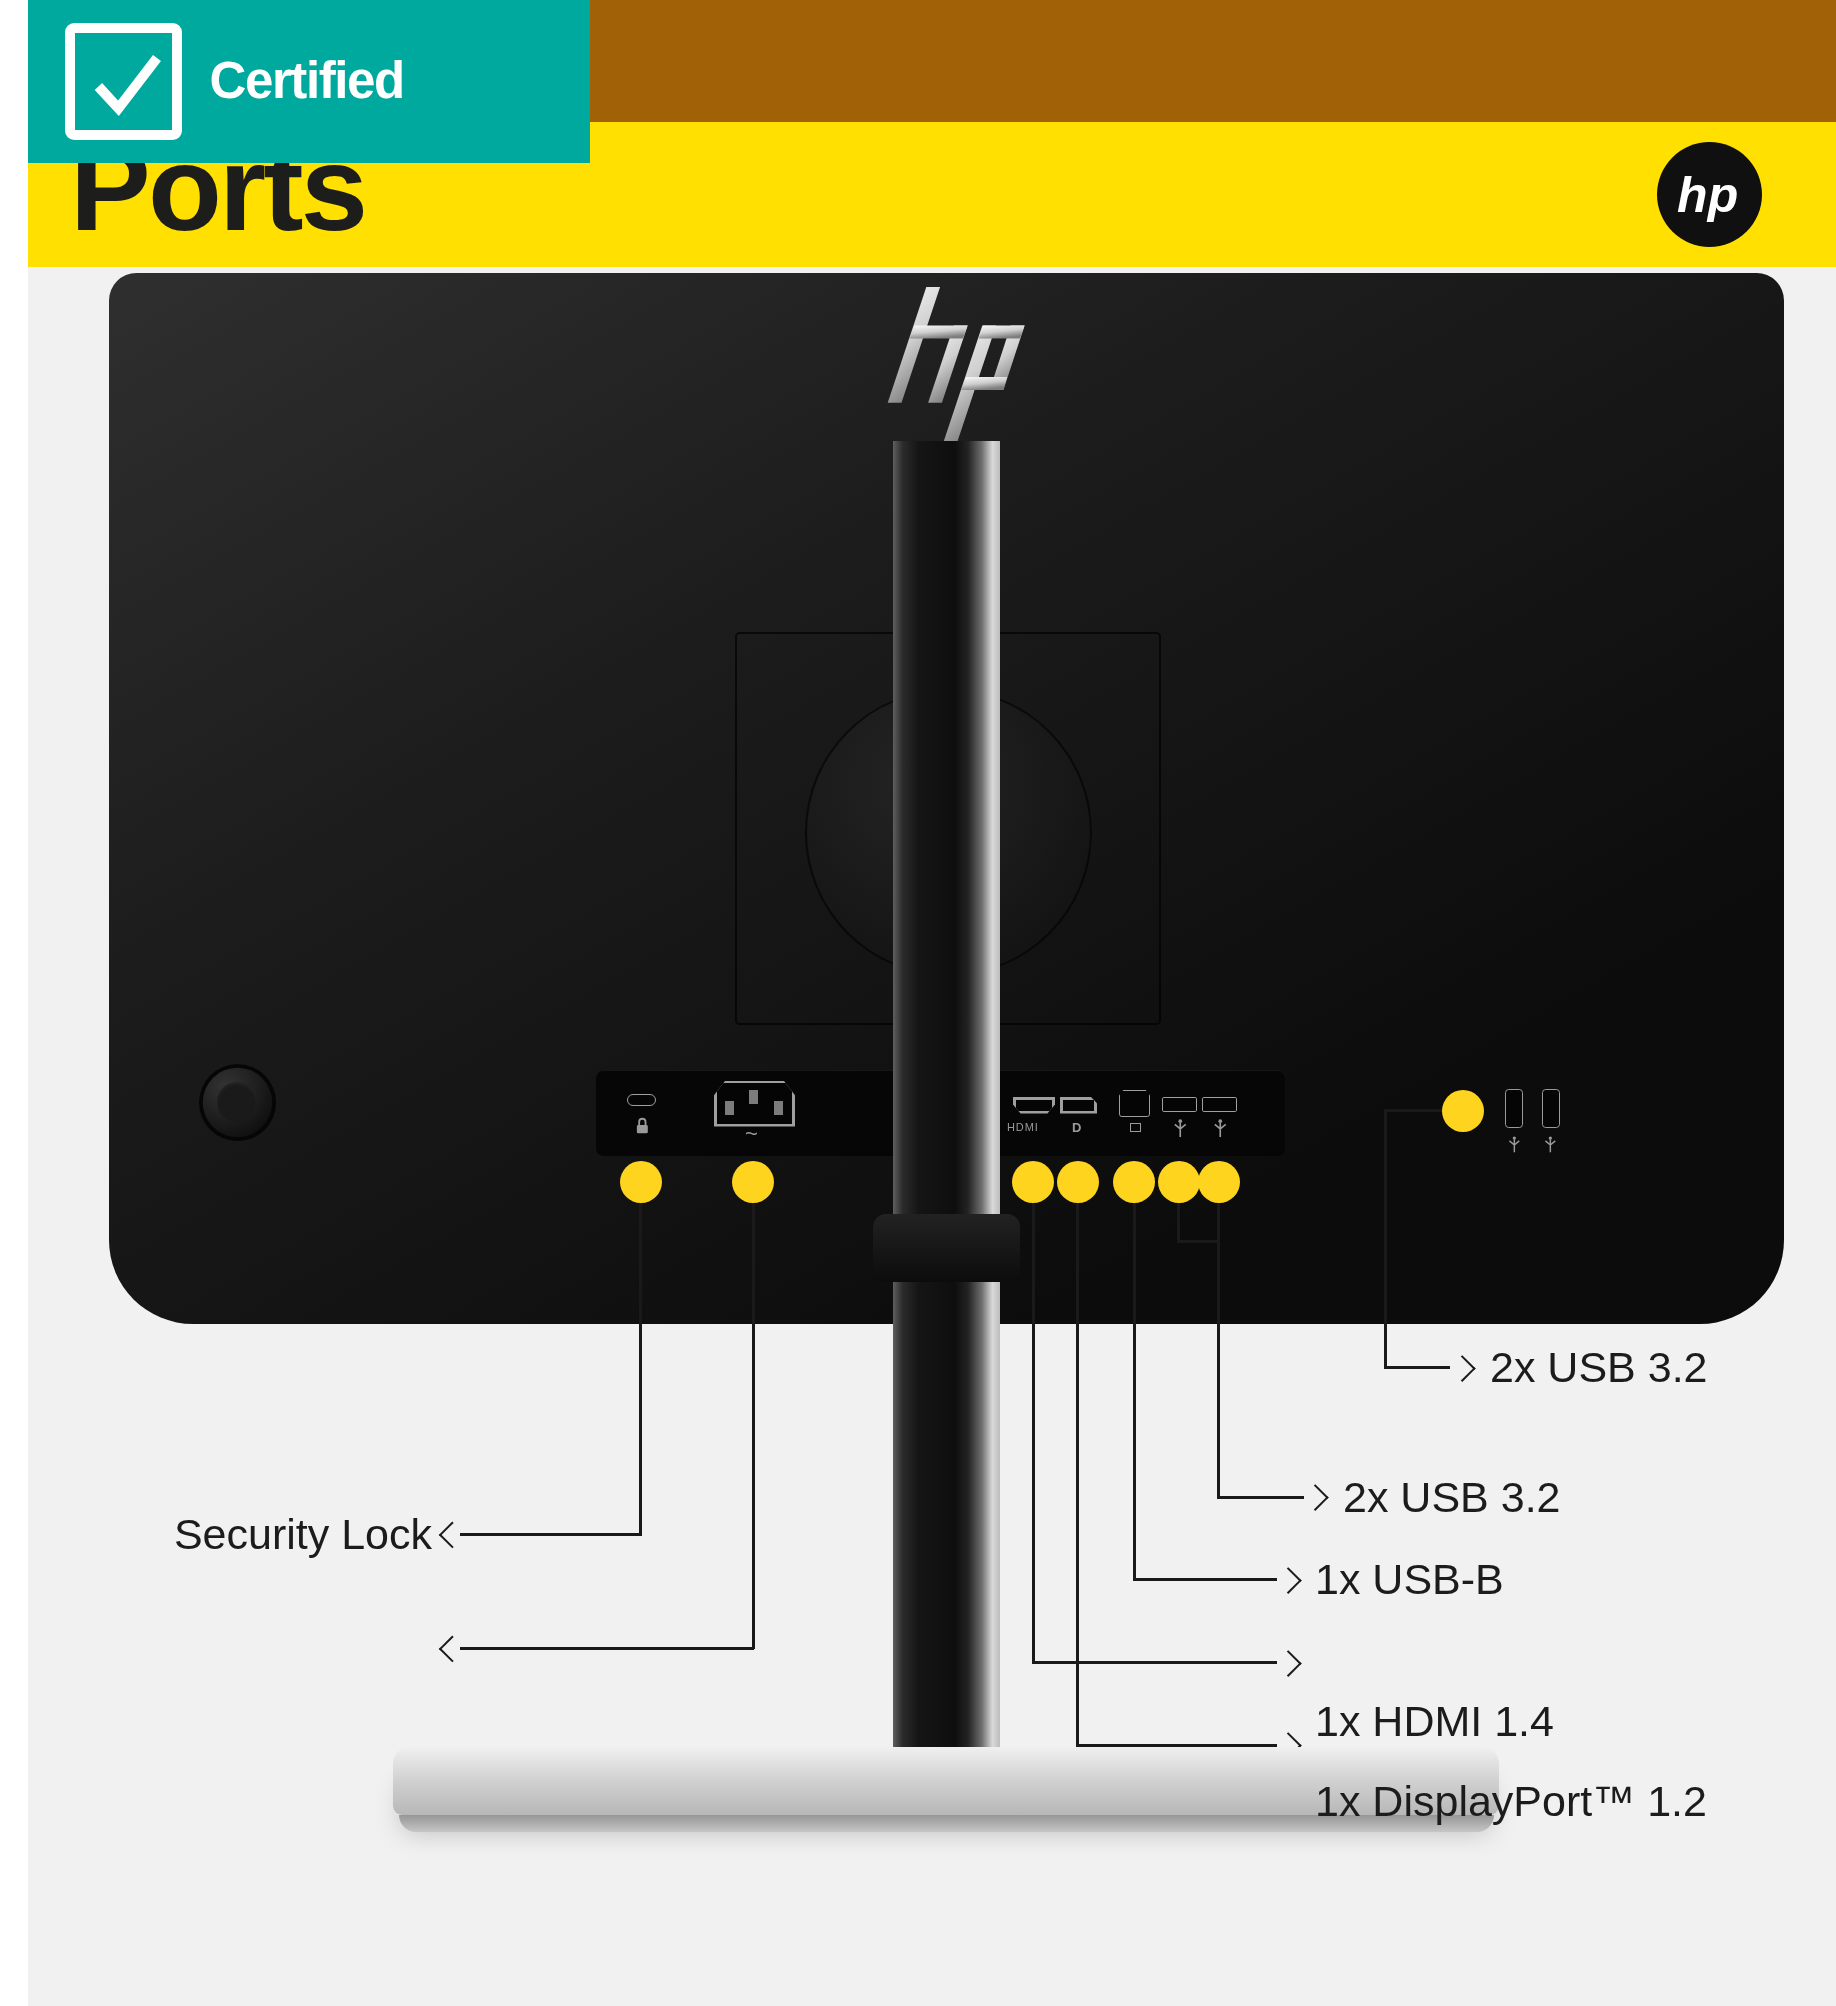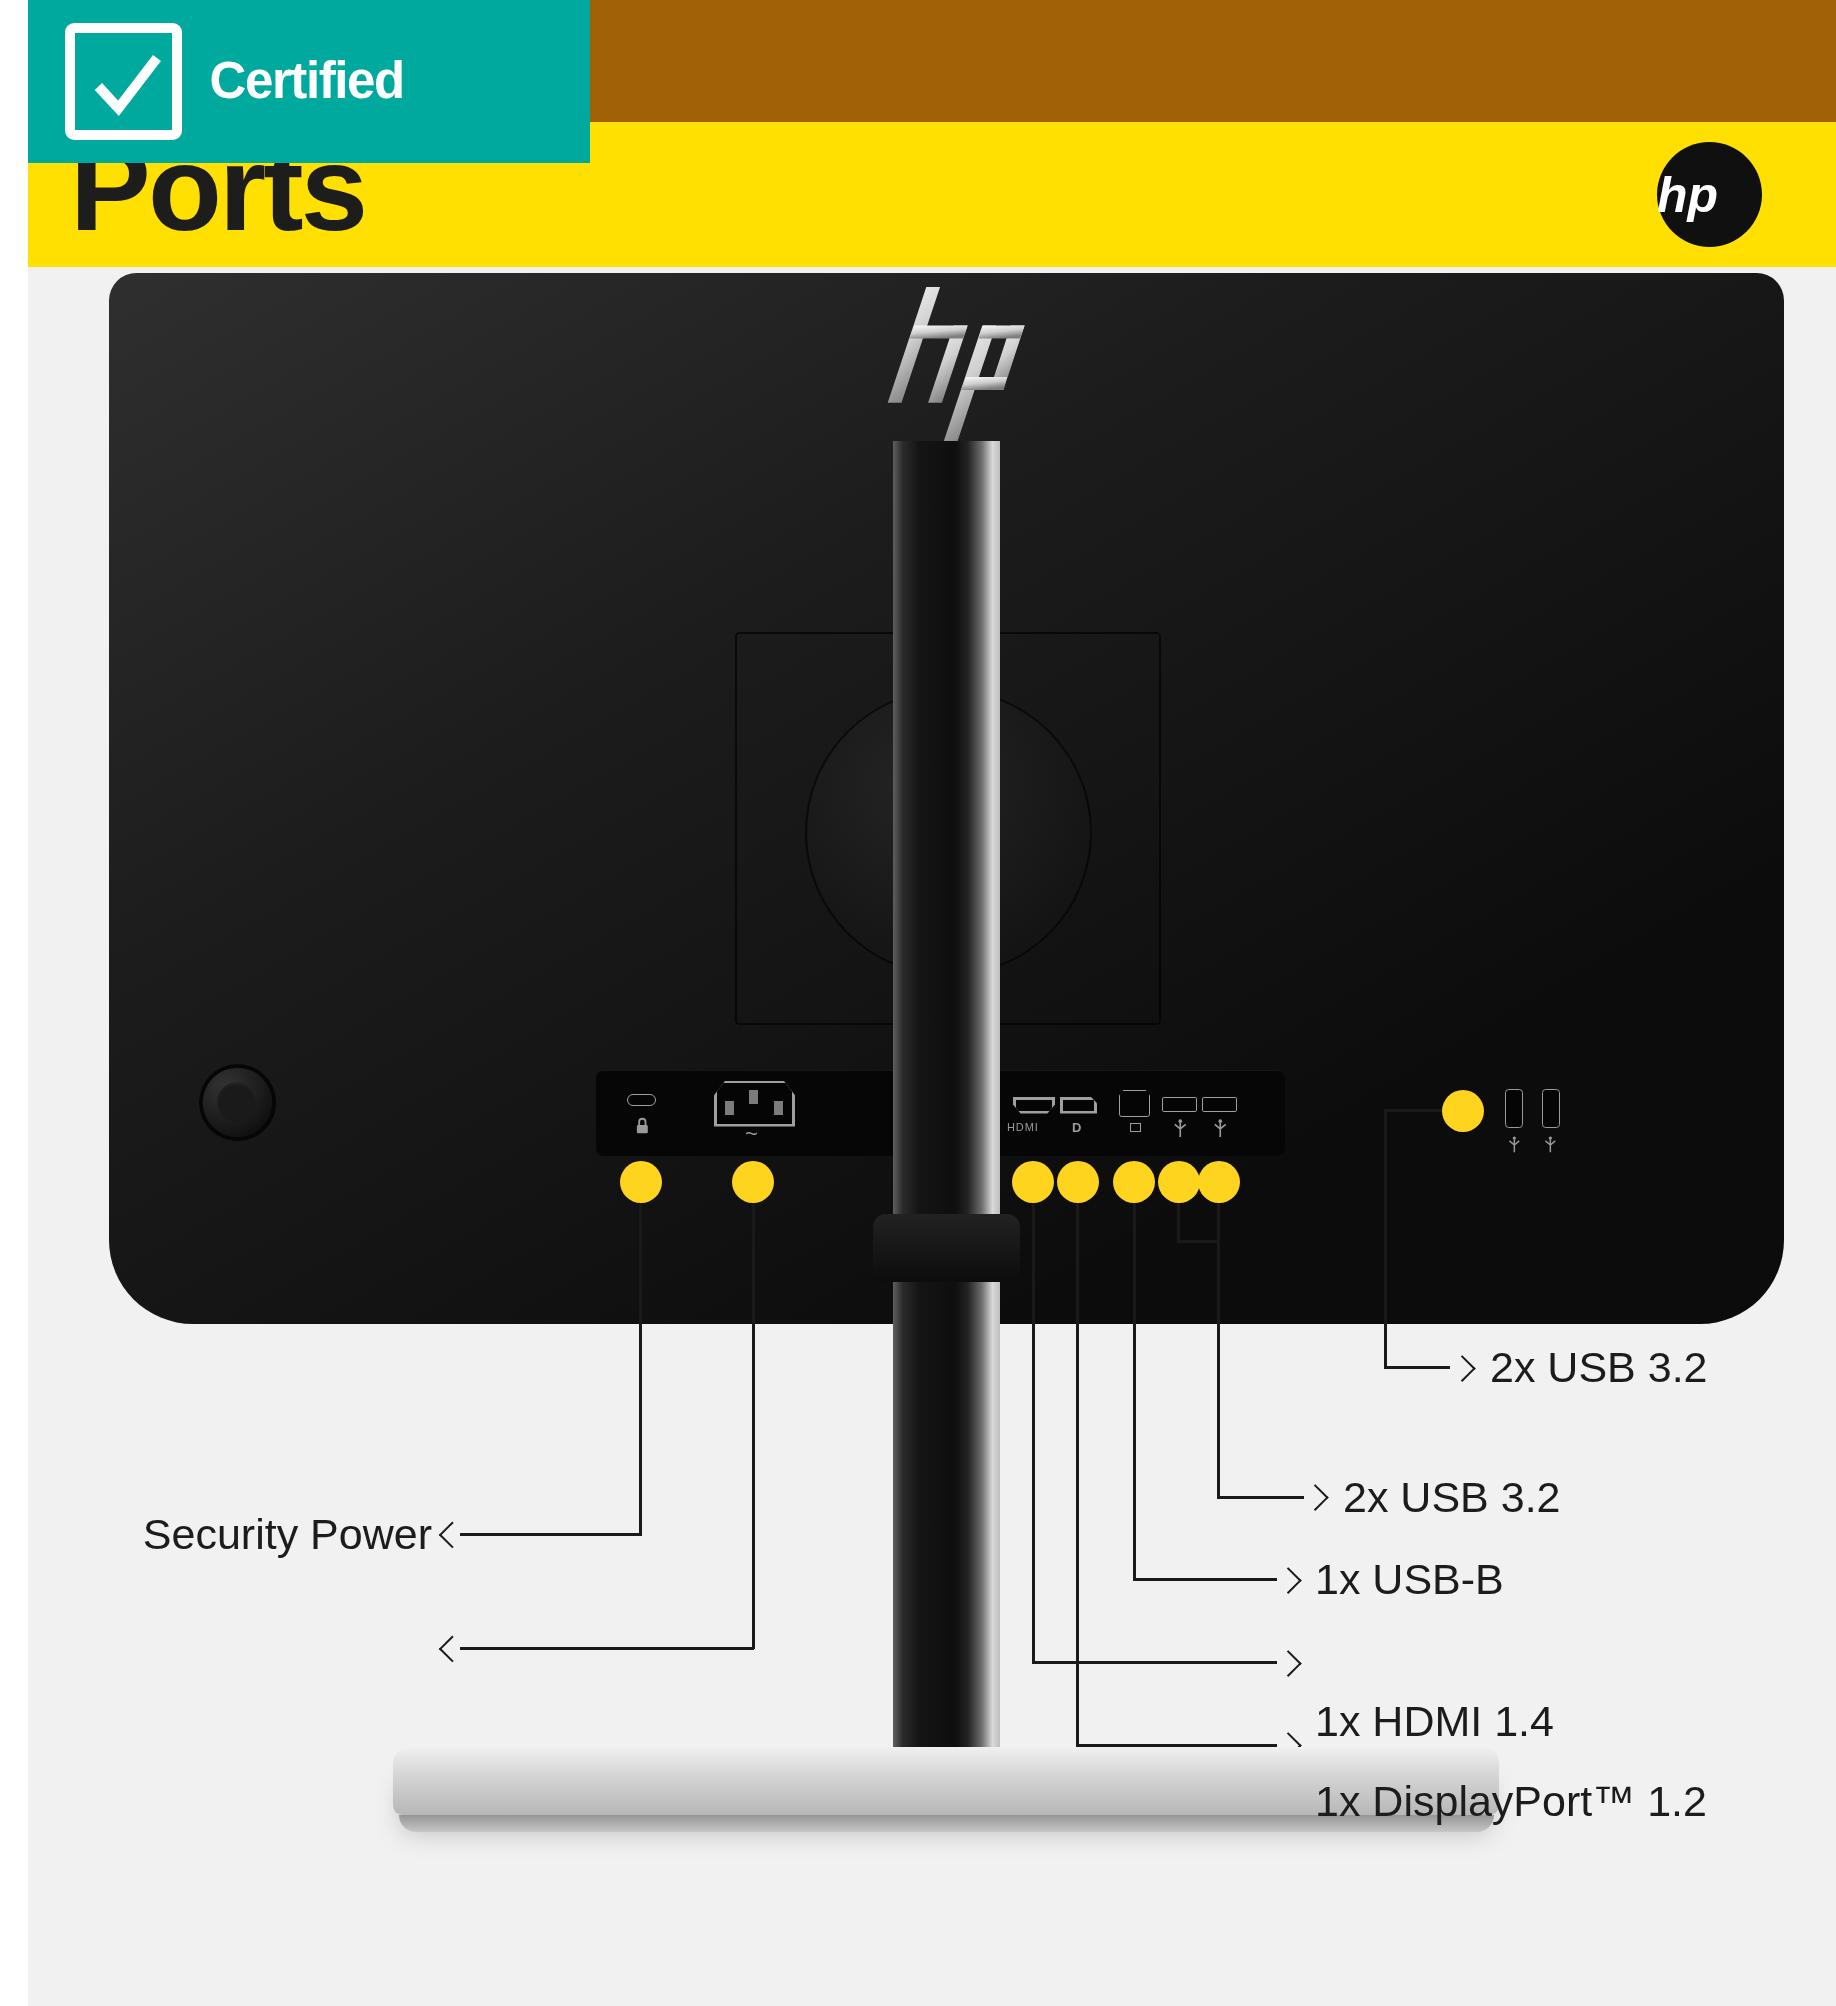--- a/index.html
+++ b/index.html
@@ -12,21 +12,21 @@
          display:flex;align-items:center;gap:27.5px;padding-left:37px;box-sizing:border-box;}
   .badge-check{width:97px;height:97px;border:10px solid #ffffff;border-radius:9.2px;flex:0 0 auto;
                display:flex;align-items:center;justify-content:center;}
   .badge-text{color:#ffffff;font-weight:bold;font-size:51px;line-height:1.06;letter-spacing:-1.4px;}
 
   
   .banner{position:absolute;left:0;top:122px;width:1813px;height:145px;background:#FFE000;z-index:5;}
   .banner-title{position:absolute;left:42px;top:50%;transform:translateY(-55%);margin:0;
                 font-size:121px;font-weight:bold;color:#1d1d1b;letter-spacing:-2.8px;}
   .roundel{position:absolute;right:79px;top:20px;width:105px;height:105px;border-radius:50%;background:#101010;
-           color:#ffffff;display:flex;align-items:center;justify-content:flex-start;
+           color:#ffffff;display:flex;align-items:center;justify-content:center;
            font-style:italic;font-weight:bold;font-size:50px;padding-right:3.7px;box-sizing:border-box;}
 
   
   .stage{position:absolute;left:0;top:267px;width:1837px;height:1739px;background:#F1F1F2;}
 
   .monitor{position:absolute;left:81px;top:5.5px;width:1675px;height:1051px;
            border-radius:27.5px 27.5px 84px 84px;z-index:1;
            background:linear-gradient(150deg,#2f2f2f 0%,#1c1c1c 35%,#0c0c0c 78%);}
   .vesa{position:absolute;left:626px;top:359px;width:422px;height:389px;
         border:2.8px solid rgba(0,0,0,.65);border-radius:4.6px;}
@@ -182,21 +182,21 @@
     <div class="dot" style="left:984px;top:894px;"></div>
     <div class="dot" style="left:1029px;top:894px;"></div>
     <div class="dot" style="left:1085px;top:894px;"></div>
     <div class="dot" style="left:1130px;top:894px;"></div>
     <div class="dot" style="left:1170px;top:894px;"></div>
     <div class="dot" style="left:1414px;top:823px;"></div>
 
     <div class="vline" style="left:611px;top:936px;height:332px;"></div>
     <div class="hline" style="left:432px;top:1266px;width:182px;"></div>
     <div class="chev left" style="left:415px;top:1259px;"></div>
-    <div class="callout-label right-align" style="left:55px;top:1242px;width:349px;">Security Power</div>
+    <div class="callout-label right-align" style="left:55px;top:1242px;width:349px;">Security Lock</div>
 
     <div class="vline" style="left:724px;top:936px;height:446px;"></div>
     <div class="hline" style="left:432px;top:1380px;width:294px;"></div>
     <div class="chev left" style="left:415px;top:1373px;"></div>
 
     <div class="hline" style="left:1356px;top:842px;width:59px;"></div>
     <div class="vline" style="left:1356px;top:842px;height:259px;"></div>
     <div class="hline" style="left:1356px;top:1099px;width:66px;"></div>
     <div class="chev right" style="left:1425px;top:1092px;"></div>
     <div class="callout-label" style="left:1462px;top:1075px;">2x USB 3.2</div>

